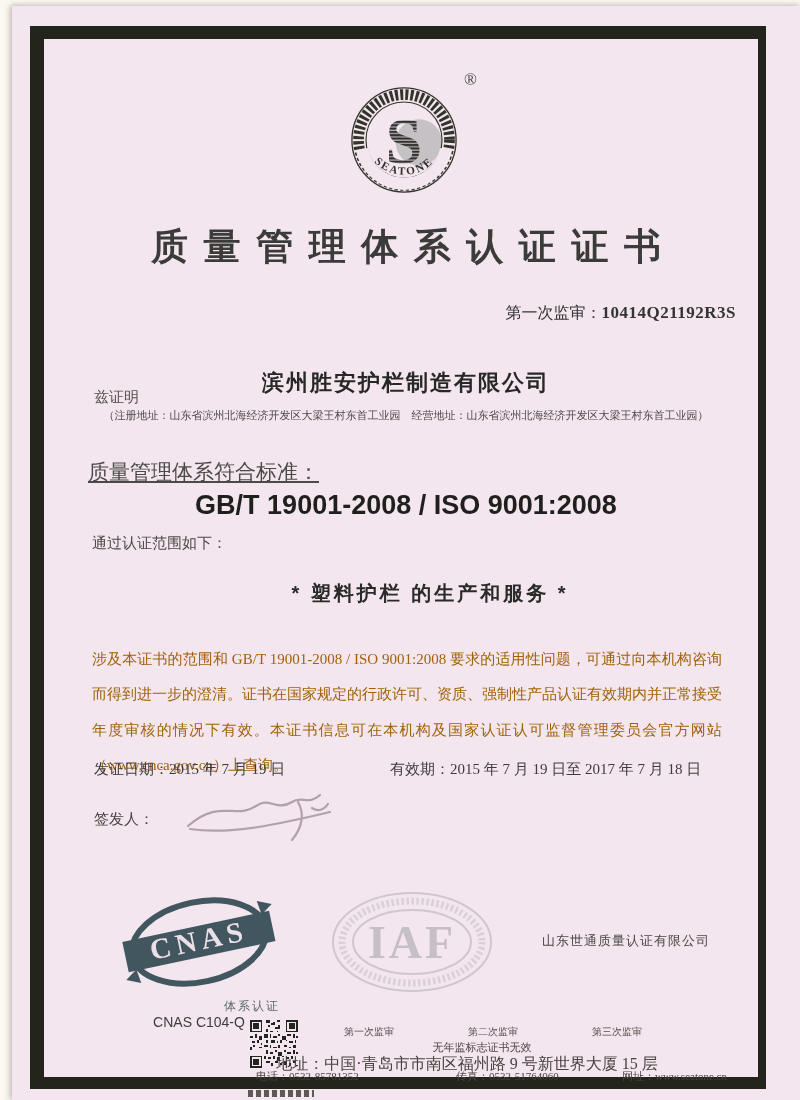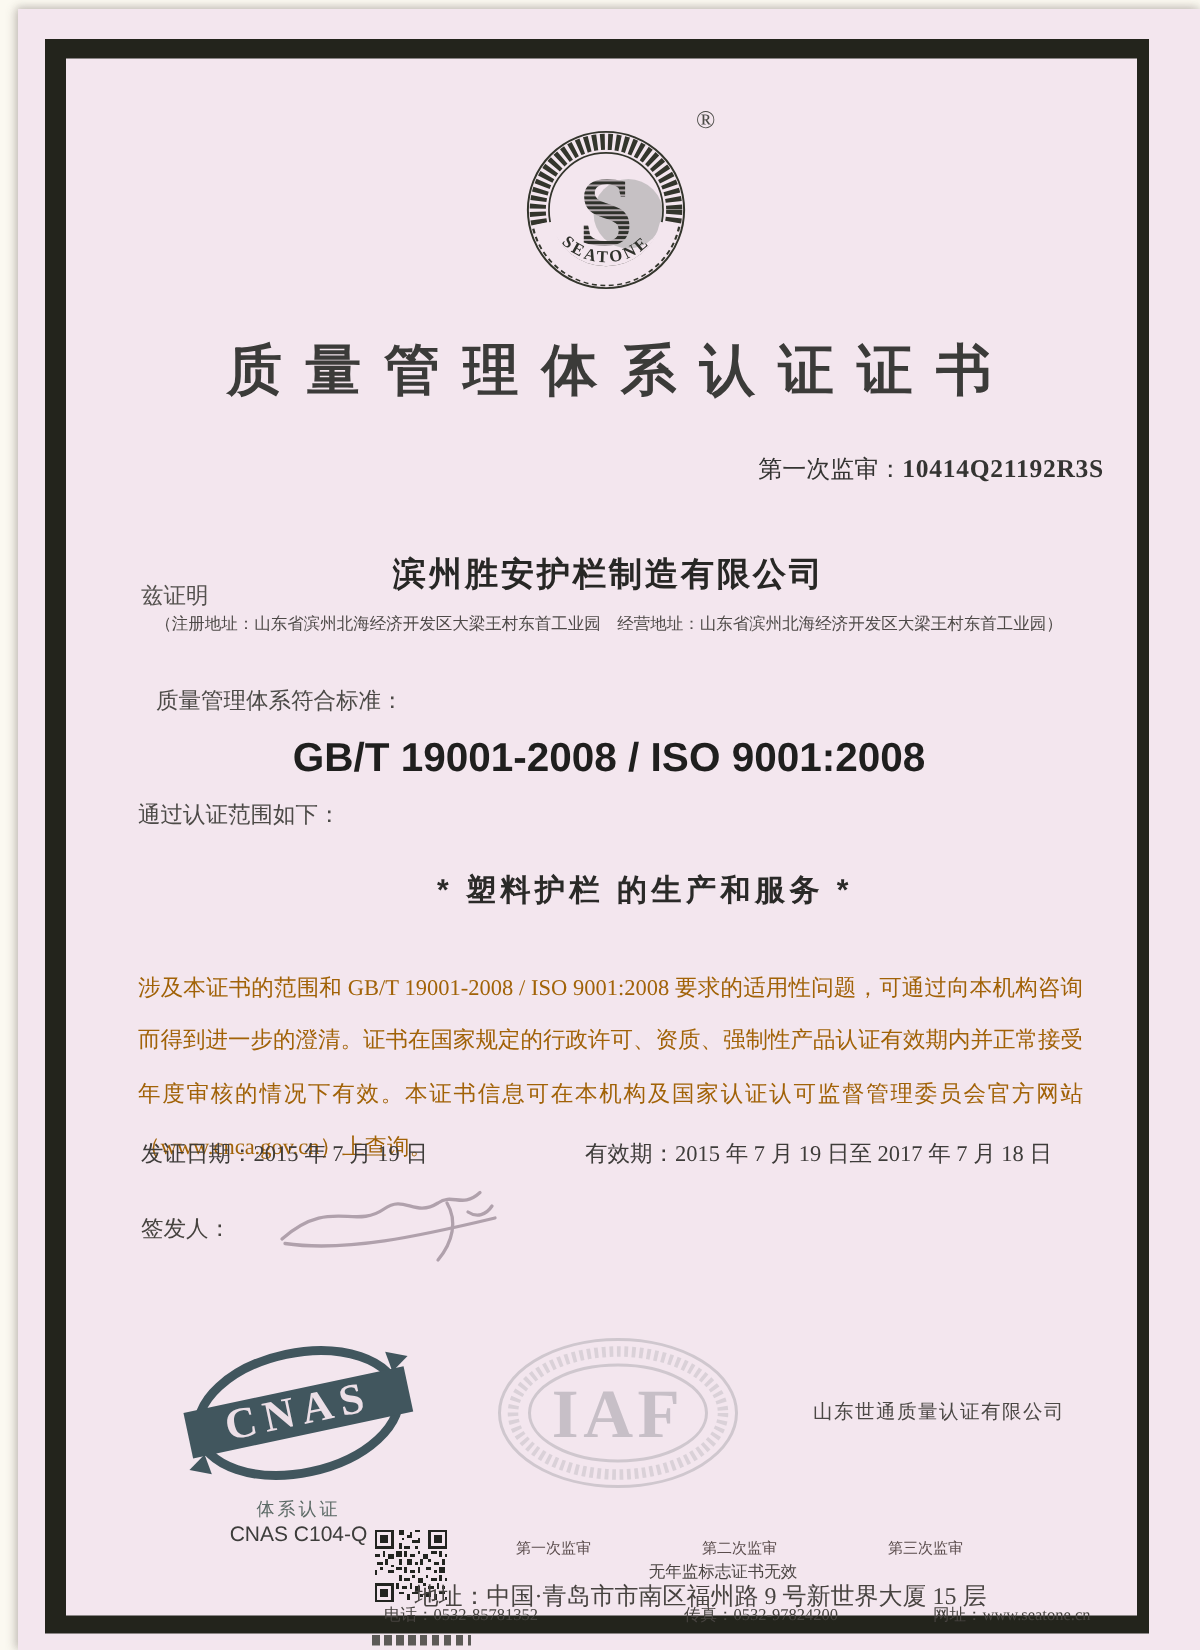--- a/index.html
+++ b/index.html
@@ -16,34 +16,34 @@
   .logo-wrap{left:330px;top:72px;width:124px;height:124px;}
   .regmark{left:452px;top:64px;font-size:17px;color:#4b4b47;font-family:"Liberation Serif",serif;}
   .title{top:216px;font-size:37px;font-weight:bold;color:#3b3b39;letter-spacing:.42em;text-indent:.42em;}
   .certnum{top:297px;right:64px;font-size:16px;color:#343432;}
   .certnum b{font-size:17px;letter-spacing:.5px;}
   .certify{left:82px;top:338px;font-size:15px;color:#55524f;margin-top:44px;}
   .company{top:362px;font-size:22px;font-weight:bold;color:#272725;
            font-family:"Liberation Sans","DejaVu Sans",sans-serif;letter-spacing:2px;}
   .addr{top:402px;font-size:11px;color:#4e4a48;}
   .orgcode{top:424px;font-size:11px;color:#4e4a48;}
-  .stdlabel{left:92px;top:452px;font-size:15px;color:#4c4a47;}
+  .stdlabel{left:76px;top:452px;font-size:21px;color:#4c4a47;text-decoration:underline;}
   .standard{top:484px;font-size:27px;font-weight:bold;color:#1f1f1e;
             font-family:"Liberation Sans","DejaVu Sans",sans-serif;}
   .scopelabel{left:80px;top:528px;font-size:15px;color:#4c4a47;}
   .scope{top:574px;font-size:20px;font-weight:bold;color:#2a2a28;
          font-family:"Liberation Sans","DejaVu Sans",sans-serif;letter-spacing:3px;padding-left:24px;}
   .para{left:80px;top:636px;width:630px;font-size:15px;line-height:2.35;color:#a16207;
         text-align:justify;}
   .issue{left:82px;top:754px;font-size:15px;color:#3e3c3a;}
   .valid{left:378px;top:754px;font-size:15px;color:#3e3c3a;}
   .signer{left:82px;top:804px;font-size:15px;color:#46433f;}
   .signature{left:166px;top:776px;width:172px;height:64px;}
   .cnas-logo{left:106px;top:882px;width:162px;height:108px;}
-  .cnas-cap{left:106px;top:992px;width:162px;text-align:center;font-size:12px;color:#5c6a66;letter-spacing:2px;}
+  .cnas-cap{left:106px;top:992px;width:162px;text-align:right;font-size:12px;color:#5c6a66;letter-spacing:2px;}
   .cnas-code{left:106px;top:1008px;width:162px;text-align:center;font-size:14px;color:#3d3d3b;
              font-family:"Liberation Sans","DejaVu Sans",sans-serif;}
   .iaf-logo{left:314px;top:882px;width:172px;height:108px;}
   .issuer{left:530px;top:926px;font-size:13px;color:#4b4845;letter-spacing:1px;}
   .qr{left:236px;top:1012px;width:52px;height:52px;}
   .audit{top:1019px;font-size:10px;color:#5a4c4c;}
   .a1{left:332px;} .a2{left:456px;} .a3{left:580px;}
   .notice{left:330px;top:1034px;width:280px;text-align:center;font-size:11px;color:#4c4644;}
   .f-addr{left:240px;top:1048px;width:430px;text-align:center;font-size:16px;color:#474340;}
   .f-line{top:1063px;font-size:11px;color:#474340;}
@@ -159,17 +159,17 @@
         </g>
       </svg>
     </div>
 
     <div class="abs audit a1">第一次监审</div>
     <div class="abs audit a2">第二次监审</div>
     <div class="abs audit a3">第三次监审</div>
     <div class="abs notice">无年监标志证书无效</div>
     <div class="abs f-addr">地址：中国·青岛市市南区福州路 9 号新世界大厦 15 层</div>
     <div class="abs f-line f-tel">电话：0532-85781352</div>
-    <div class="abs f-line f-fax">传真：0532-97824200</div>
+    <div class="abs f-line f-fax">传真：0532-51764060</div>
     <div class="abs f-line f-web">网址：www.seatone.cn</div>
     <div class="abs artifact"></div>
   </div>
 </div>
 
 </body></html>

